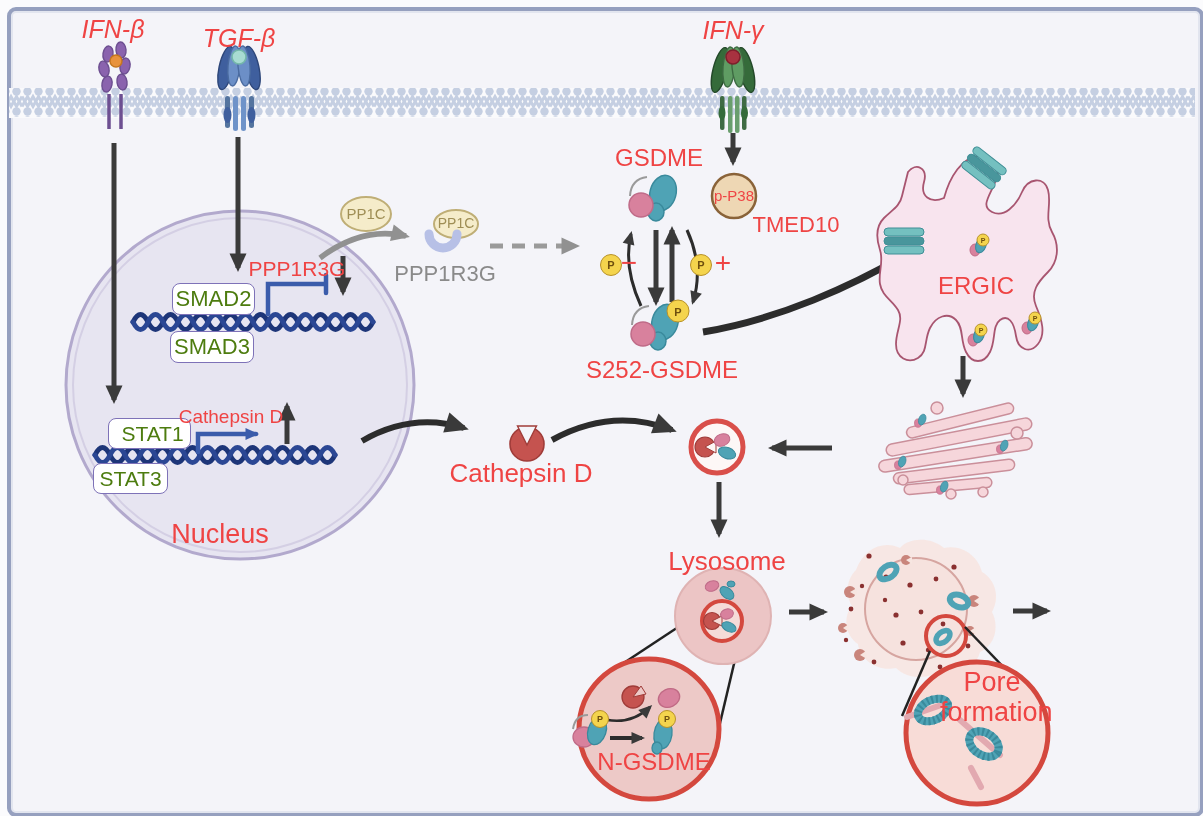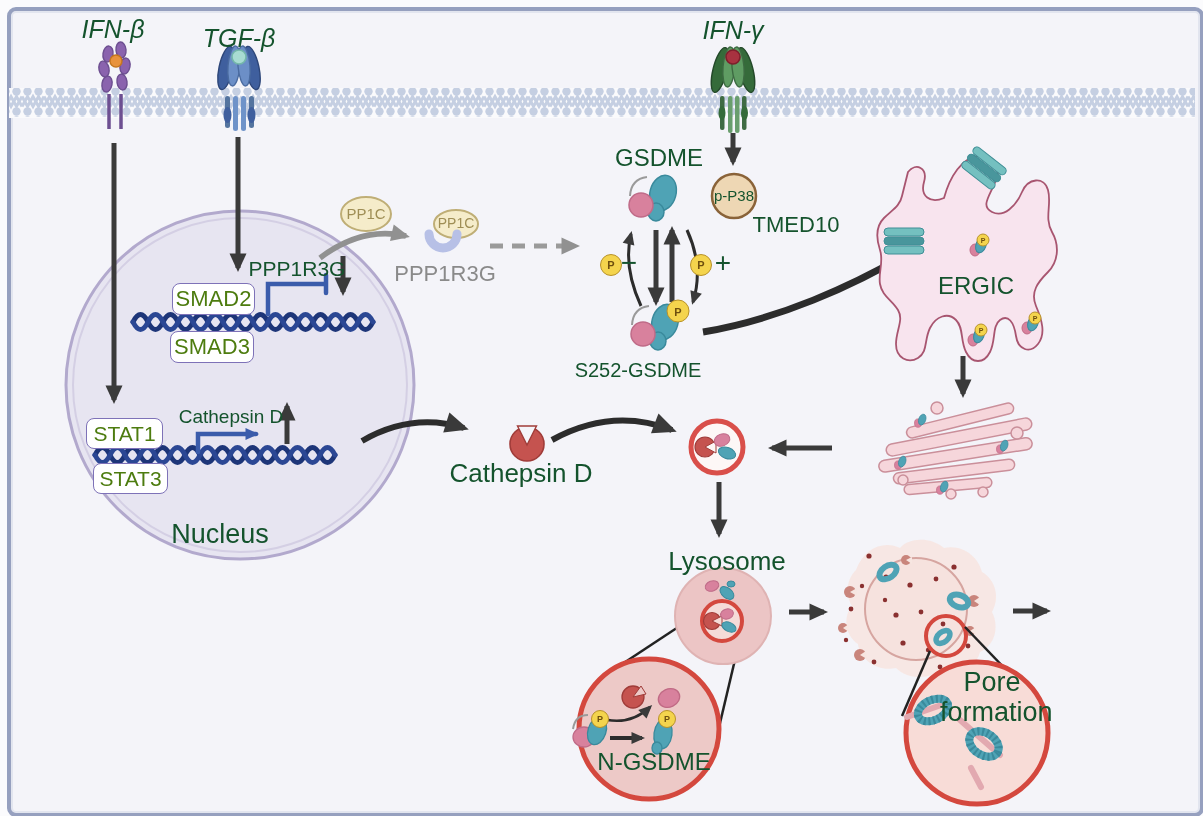--- a/index.html
+++ b/index.html
@@ -1,20 +1,20 @@
 <!DOCTYPE html>
 <html><head>
 <meta charset="utf-8">
 <style>
   html,body{margin:0;padding:0;background:#fbfbfd;}
   #stage{position:relative;width:1203px;height:816px;font-family:"Liberation Sans",sans-serif;overflow:hidden;}
   #frame{position:absolute;left:7px;top:7px;width:1189px;height:802px;background:#f4f4f9;
          border:4px solid #96a0bf;border-radius:9px;box-shadow:inset 0 0 0 2px #e2e5ef;}
   svg{position:absolute;left:0;top:0;}
-  .lbl{position:absolute;transform:translate(-50%,-50%);color:#14532d;text-align:center;
+  .lbl{position:absolute;transform:translate(-50%,-50%);color:#ef4444;text-align:center;
        white-space:nowrap;line-height:1.12;}
   .wrap{white-space:normal;}
   .it{font-style:italic;}
   .nbox{position:absolute;background:#ffffff;border:1.7px solid #7e72b8;border-radius:8px;
         display:flex;align-items:center;justify-content:center;color:#4d7c0f;}
   .pbdg{position:absolute;transform:translate(-50%,-50%);background:#f4d44d;border:1.5px solid #b8922a;
         border-radius:50%;color:#6e4f0e;font-weight:bold;display:flex;align-items:center;justify-content:center;}
   .gray{color:#8a8a8a;}
   .tan{color:#9f8e55;}
 </style>
@@ -328,31 +328,31 @@
   <div class="lbl it" style="left:239px;top:29px;font-size:25px;margin-top:9px;">TGF-β</div>
   <div class="lbl it" style="left:733px;top:30px;font-size:25px;">IFN-γ</div>
 
   <div class="lbl" style="left:297px;top:269px;font-size:21px;">PPP1R3G</div>
   <div class="lbl tan" style="left:366px;top:214px;font-size:15px;">PP1C</div>
   <div class="lbl tan" style="left:456px;top:224px;font-size:14px;">PP1C</div>
   <div class="lbl gray" style="left:445px;top:274px;font-size:22px;">PPP1R3G</div>
 
   <div class="nbox" style="left:172px;top:283px;width:81px;height:30px;font-size:22px;">SMAD2</div>
   <div class="nbox" style="left:170px;top:331px;width:82px;height:30px;font-size:22px;">SMAD3</div>
-  <div class="nbox" style="left:86px;top:418px;width:75px;height:29px;font-size:21px;">STAT1</div>
+  <div class="nbox" style="left:108px;top:418px;width:75px;height:29px;font-size:21px;padding-left:6px;">STAT1</div>
   <div class="nbox" style="left:93px;top:463px;width:73px;height:29px;font-size:21px;">STAT3</div>
 
   <div class="lbl" style="left:231px;top:417px;font-size:19px;">Cathepsin D</div>
   <div class="lbl" style="left:220px;top:534px;font-size:27px;">Nucleus</div>
 
   <div class="lbl" style="left:659px;top:158px;font-size:24px;">GSDME</div>
   <div class="lbl" style="left:734px;top:196px;font-size:15px;">p-P38</div>
   <div class="lbl" style="left:629px;top:263px;font-size:28px;">−</div>
   <div class="lbl" style="left:723px;top:263px;font-size:28px;">+</div>
-  <div class="lbl" style="left:638px;top:370px;font-size:20px;">S252-GSDME</div>
+  <div class="lbl" style="left:662px;top:370px;font-size:24px;">S252-GSDME</div>
 
   <div class="lbl" style="left:796px;top:225px;font-size:22px;">TMED10</div>
   <div class="lbl" style="left:976px;top:286px;font-size:24px;">ERGIC</div>
 
   <div class="lbl" style="left:521px;top:474px;font-size:26px;">Cathepsin D</div>
   <div class="lbl" style="left:727px;top:562px;font-size:26px;text-align:right;">Lysosome</div>
   <div class="lbl" style="left:654px;top:762px;font-size:24px;">N-GSDME</div>
   <div class="lbl wrap" style="left:992px;top:697px;font-size:27px;width:104px;">Pore formation</div>
 
   <div class="pbdg" style="left:611px;top:265px;width:20px;height:20px;font-size:11px;">P</div>

